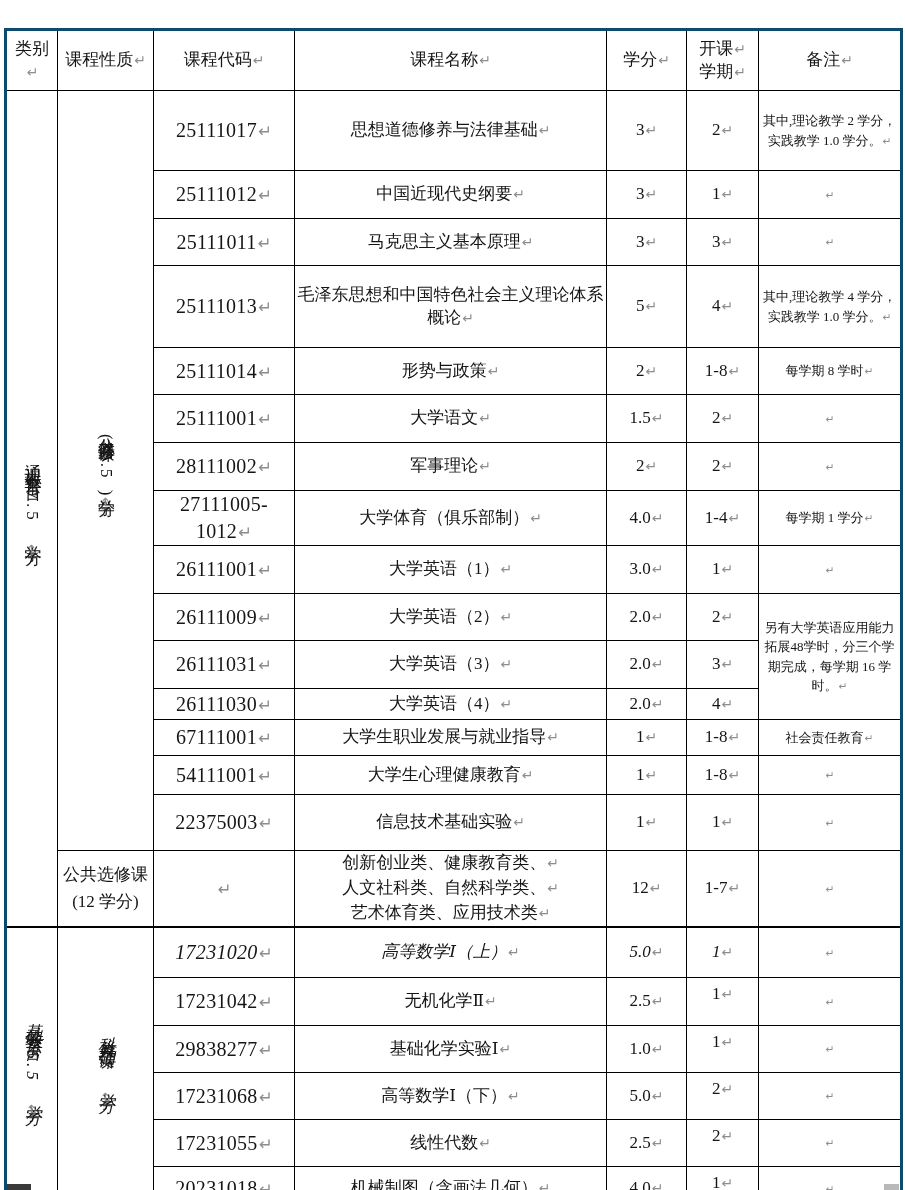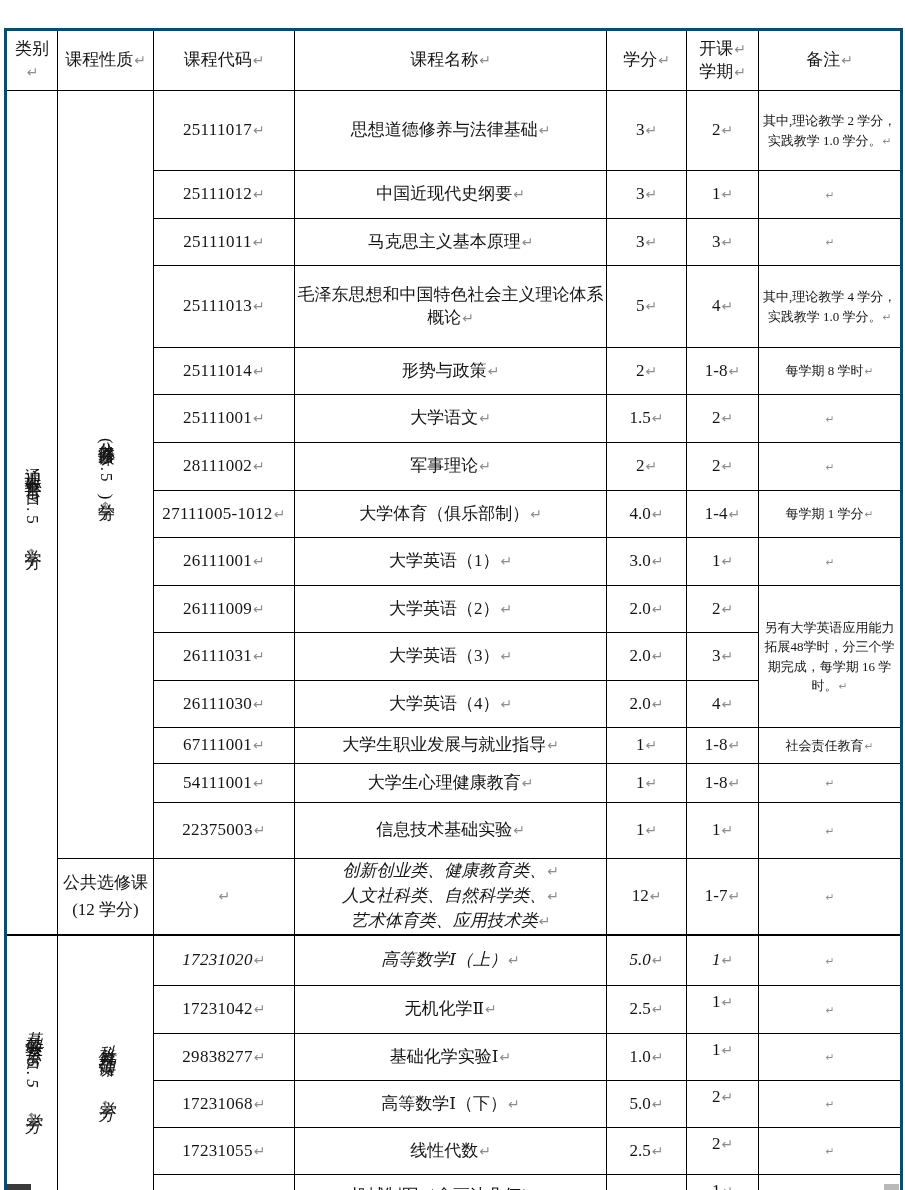--- a/index.html
+++ b/index.html
@@ -17,38 +17,38 @@
     margin-top:24px;
   }
   td{
     border:1px solid #000;
     text-align:center;vertical-align:middle;
     padding:0 2px;
     font-size:17px;line-height:1.35;
     overflow:hidden;
   }
   tr.section-start td{border-top:2px solid #000;font-style:italic;}
-  td.code{font-size:17px;letter-spacing:.3px;}
+  td.code{font-size:20px;letter-spacing:.3px;}
   td.remark{font-size:13px;line-height:1.5;}
   td.vtop{vertical-align:top;padding-top:5px;}
   .vert{
     writing-mode:vertical-lr;text-orientation:mixed;
     letter-spacing:4px;
     margin:0 auto;
     display:inline-block;
   }
   .vert2{letter-spacing:2px;}
   .pm{ 
     color:#8d8d8d;font-size:.82em;
     font-family:"DejaVu Sans",sans-serif;
     vertical-align:baseline;
     padding-left:1px;
   }
   .nature-elective div{line-height:1.6;}
-  .name-lines div{line-height:1.45;font-style:italic;}
+  .name-lines div{line-height:1.45;}
   
   .stub-left{position:absolute;left:7px;top:1184px;width:24px;height:6px;background:#3a3a3a;}
   .stub-right{position:absolute;left:884px;top:1184px;width:15px;height:6px;background:#b9b9b9;}
 </style>
 </head>
 <body>
 
 <div class="page">
 <table class="curriculum">
   <colgroup>
@@ -157,21 +157,21 @@
     <td class="remark" rowspan="3"><span>另有大学英语应用能力拓展48学时，分三个学期完成，每学期 16 学时。</span><span class="pm">↵</span></td>
   </tr>
 
   <tr style="height:48px">
     <td class="code"><span>26111031</span><span class="pm">↵</span></td>
     <td><span>大学英语（3）</span><span class="pm">↵</span></td>
     <td><span>2.0</span><span class="pm">↵</span></td>
     <td><span>3</span><span class="pm">↵</span></td>
   </tr>
 
-  <tr style="height:47px">
+  <tr style="height:31px">
     <td class="code"><span>26111030</span><span class="pm">↵</span></td>
     <td><span>大学英语（4）</span><span class="pm">↵</span></td>
     <td><span>2.0</span><span class="pm">↵</span></td>
     <td><span>4</span><span class="pm">↵</span></td>
   </tr>
 
   <tr style="height:36px">
     <td class="code"><span>67111001</span><span class="pm">↵</span></td>
     <td><span>大学生职业发展与就业指导</span><span class="pm">↵</span></td>
     <td><span>1</span><span class="pm">↵</span></td>

